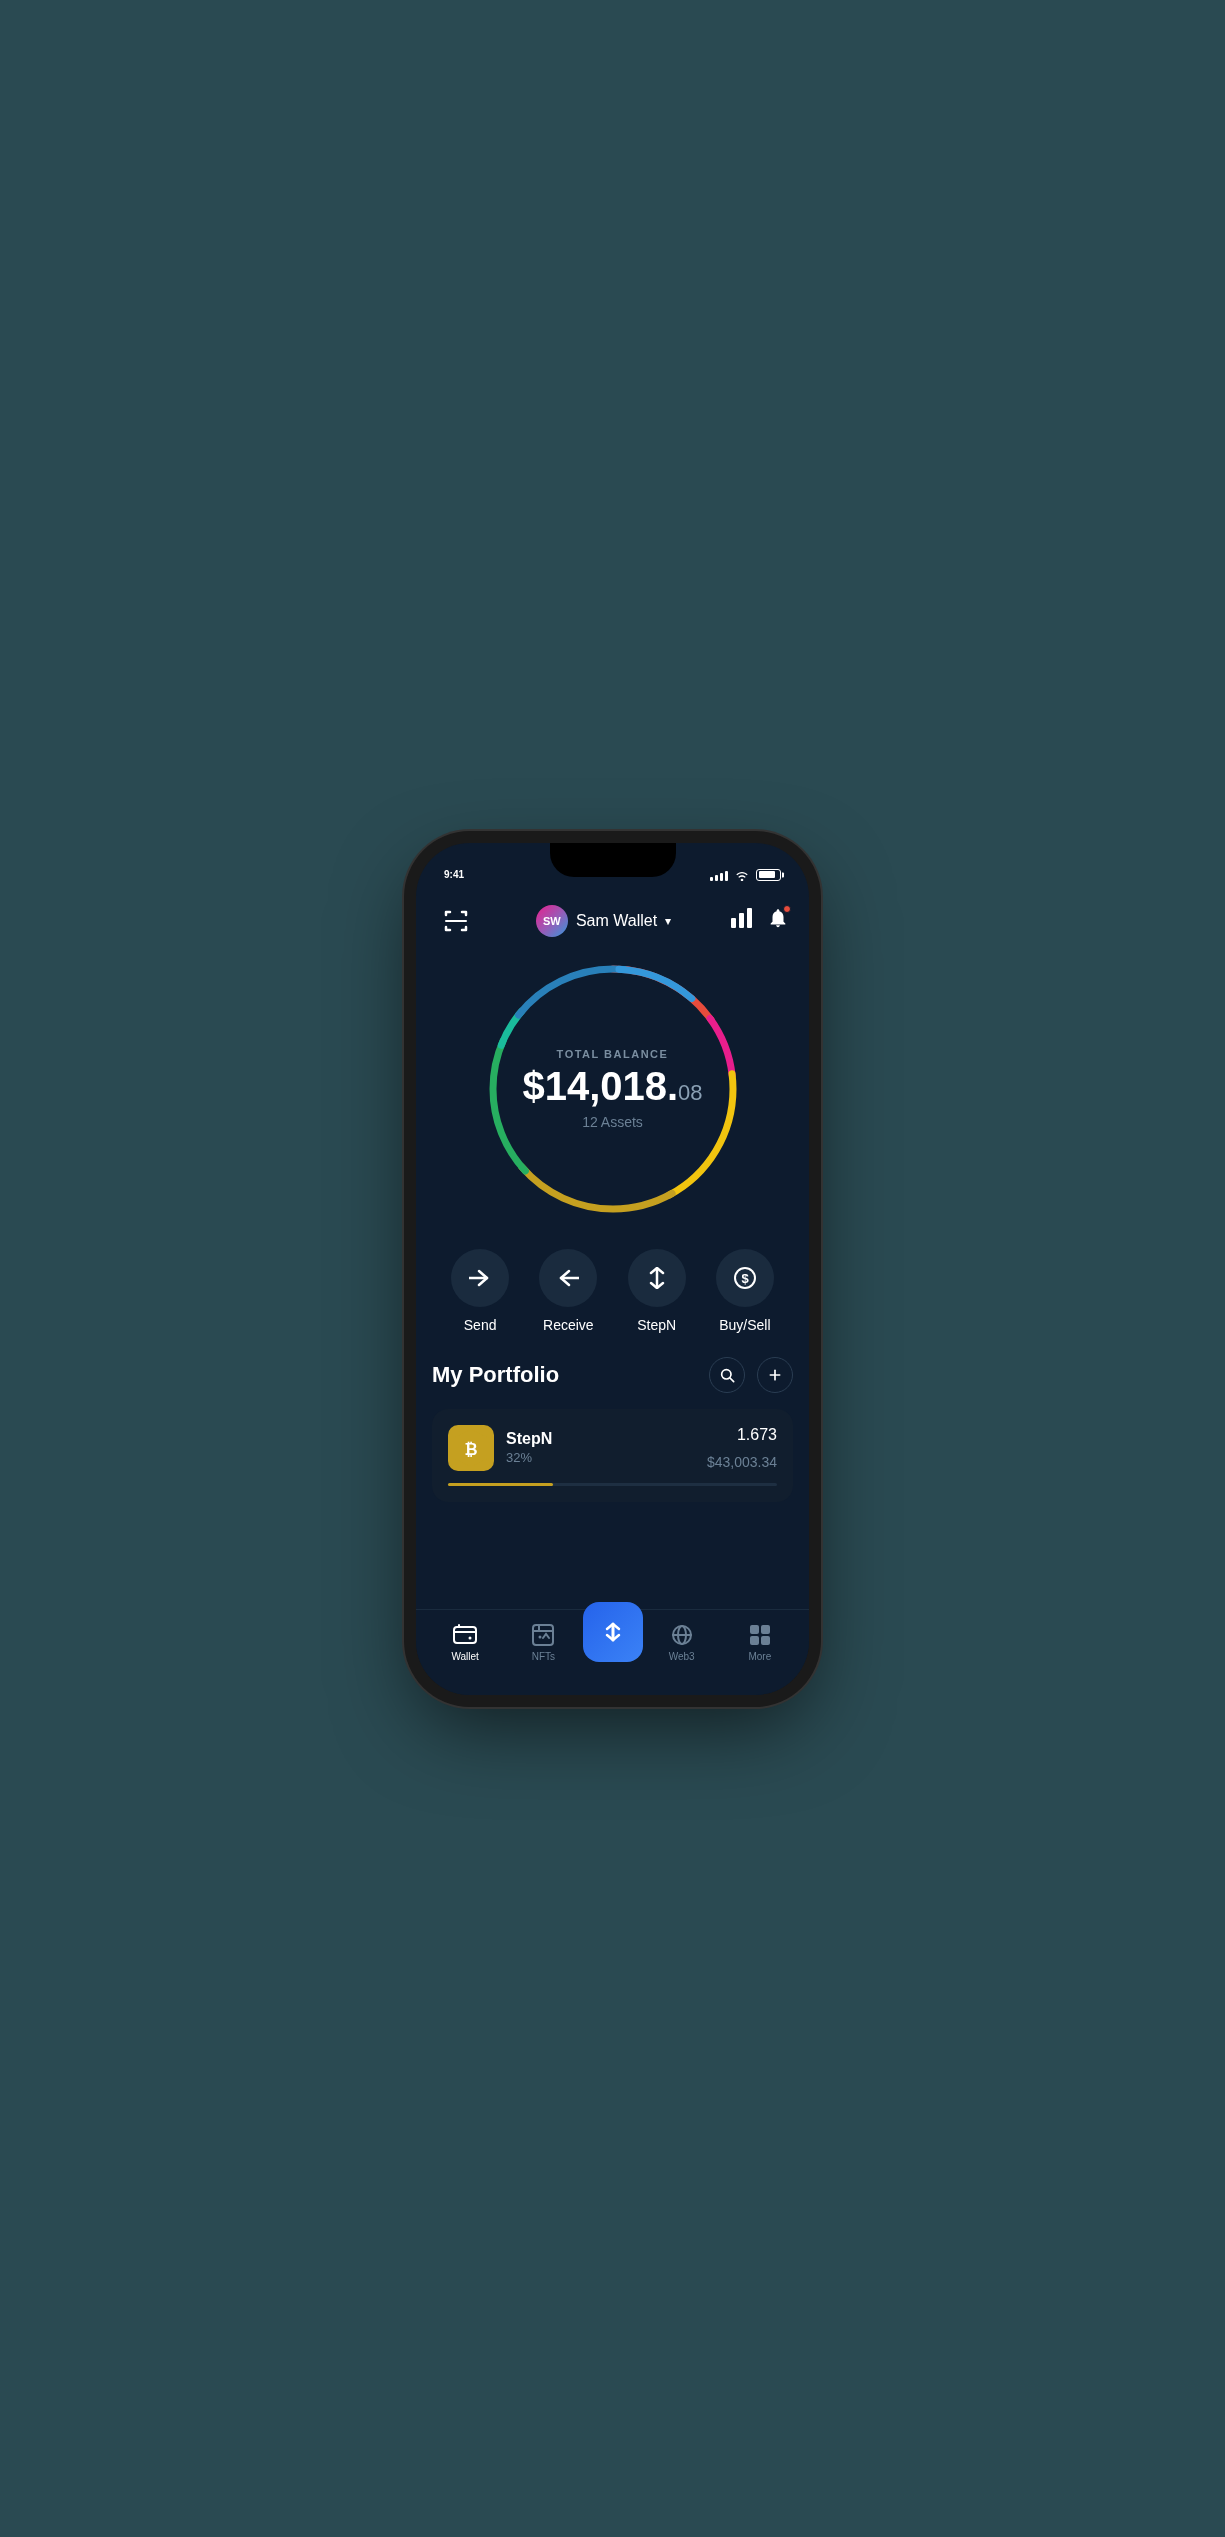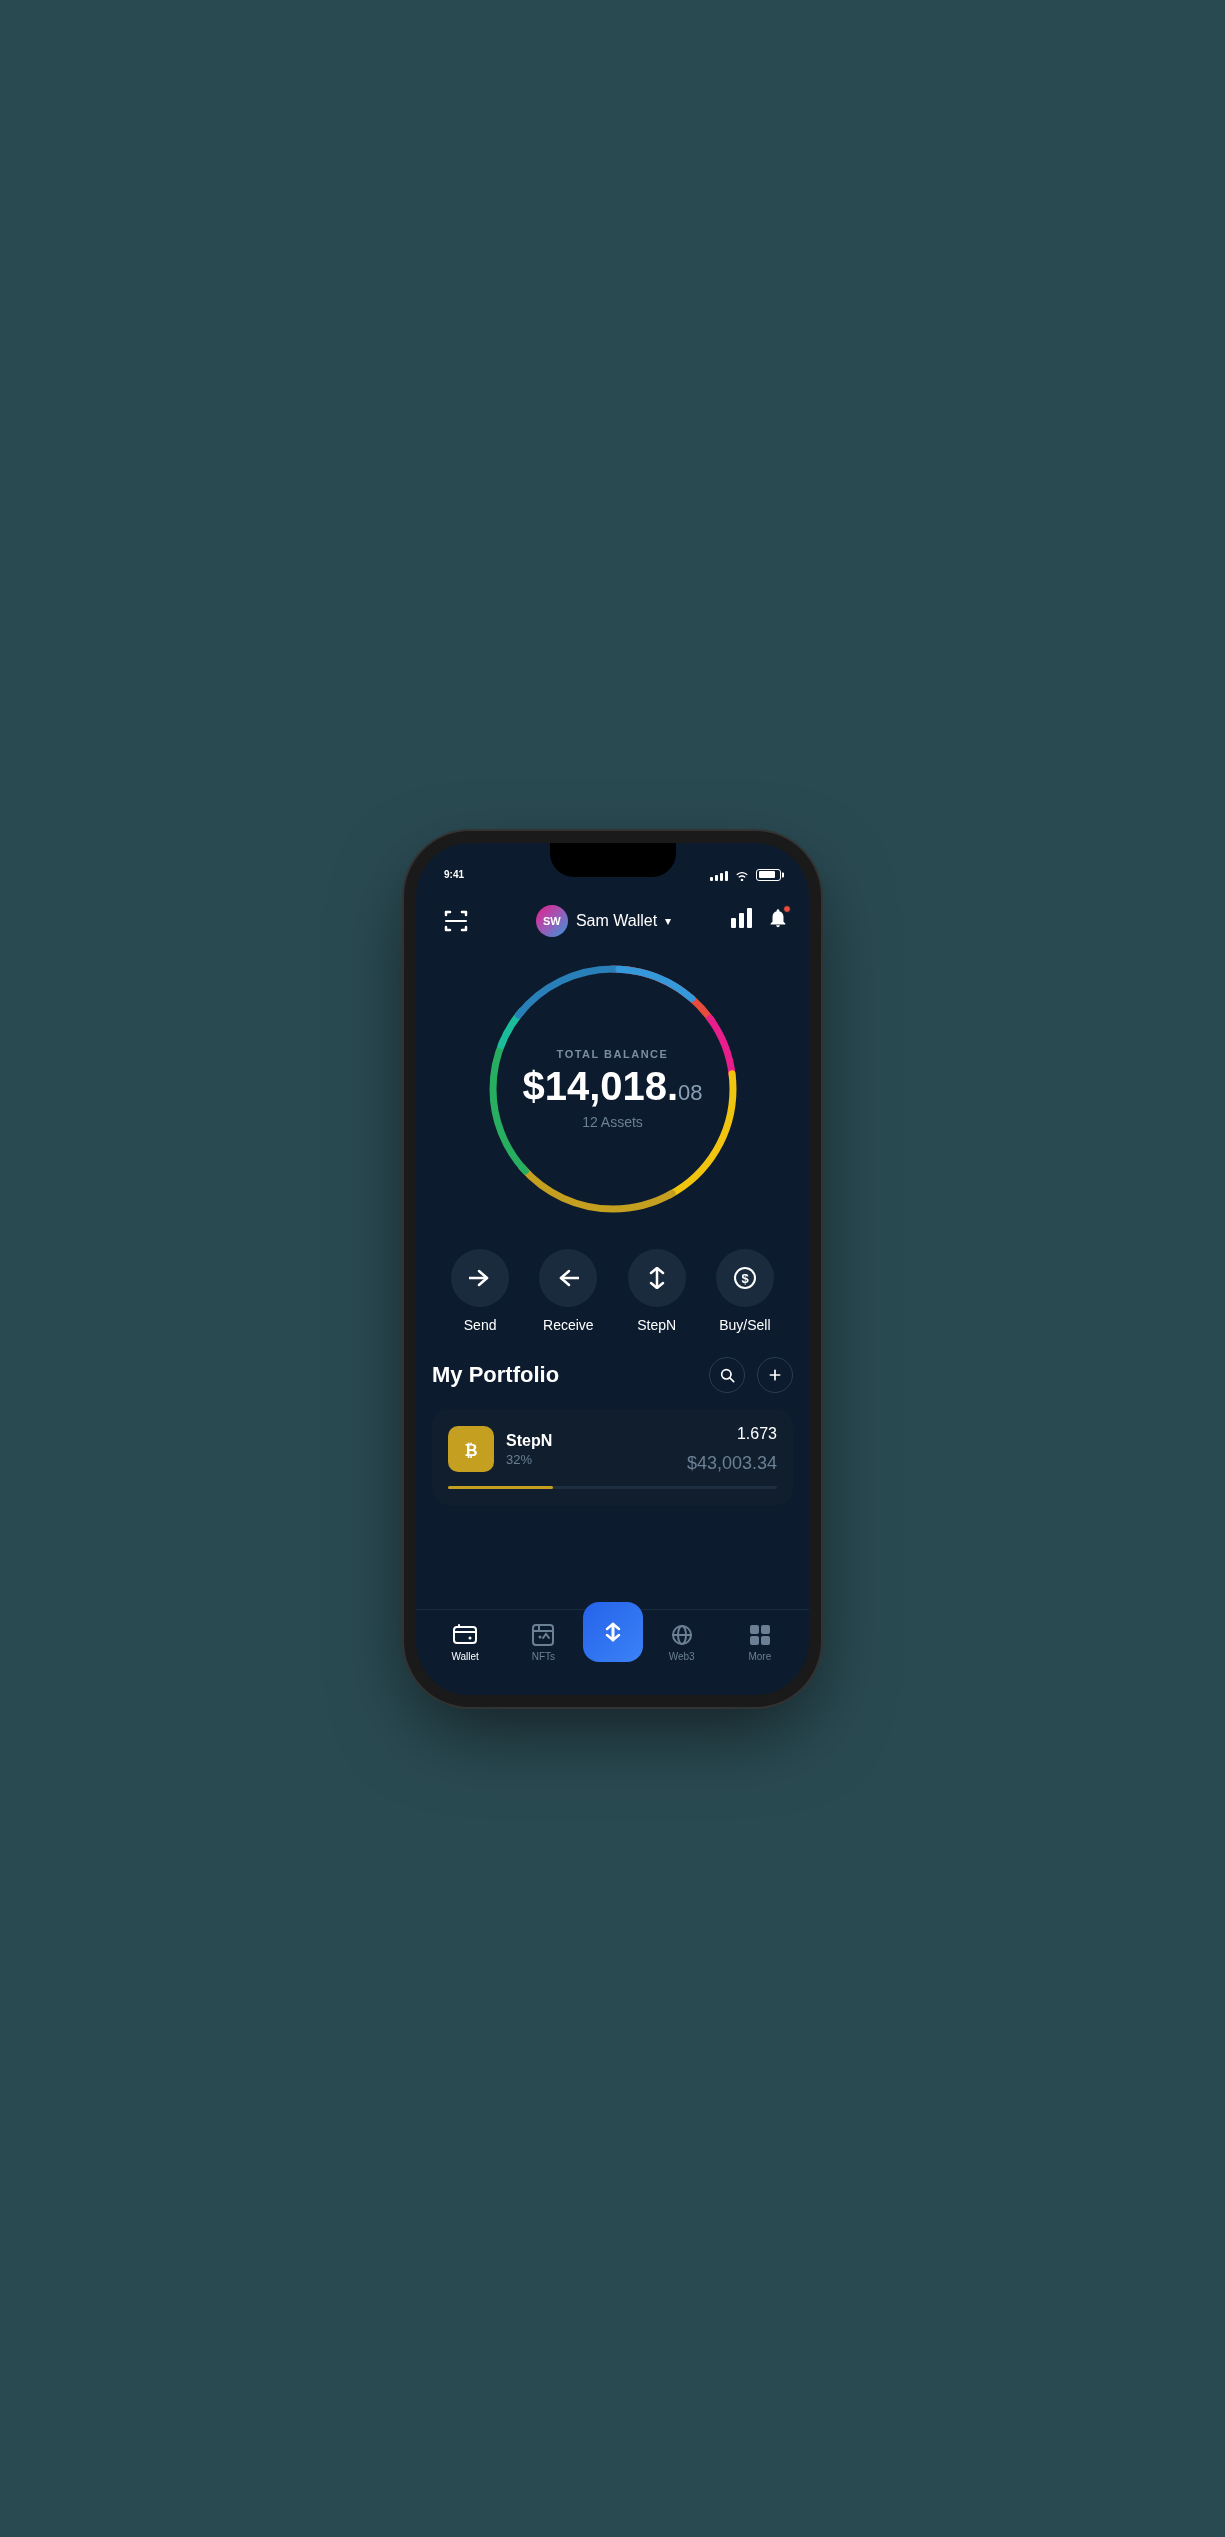--- a/index.html
+++ b/index.html
@@ -368,21 +368,21 @@
       text-align: right;
     }
 
     .asset-amount {
       font-size: 16px;
       font-weight: 400;
       color: #fff;
     }
 
     .asset-usd {
-      font-size: 18px;
+      font-size: 14px;
       color: #6b8095;
       margin-top: 10px;
     }
 
     .asset-progress {
       margin-top: 12px;
       height: 3px;
       background: #1e2f42;
       border-radius: 2px;
     }

